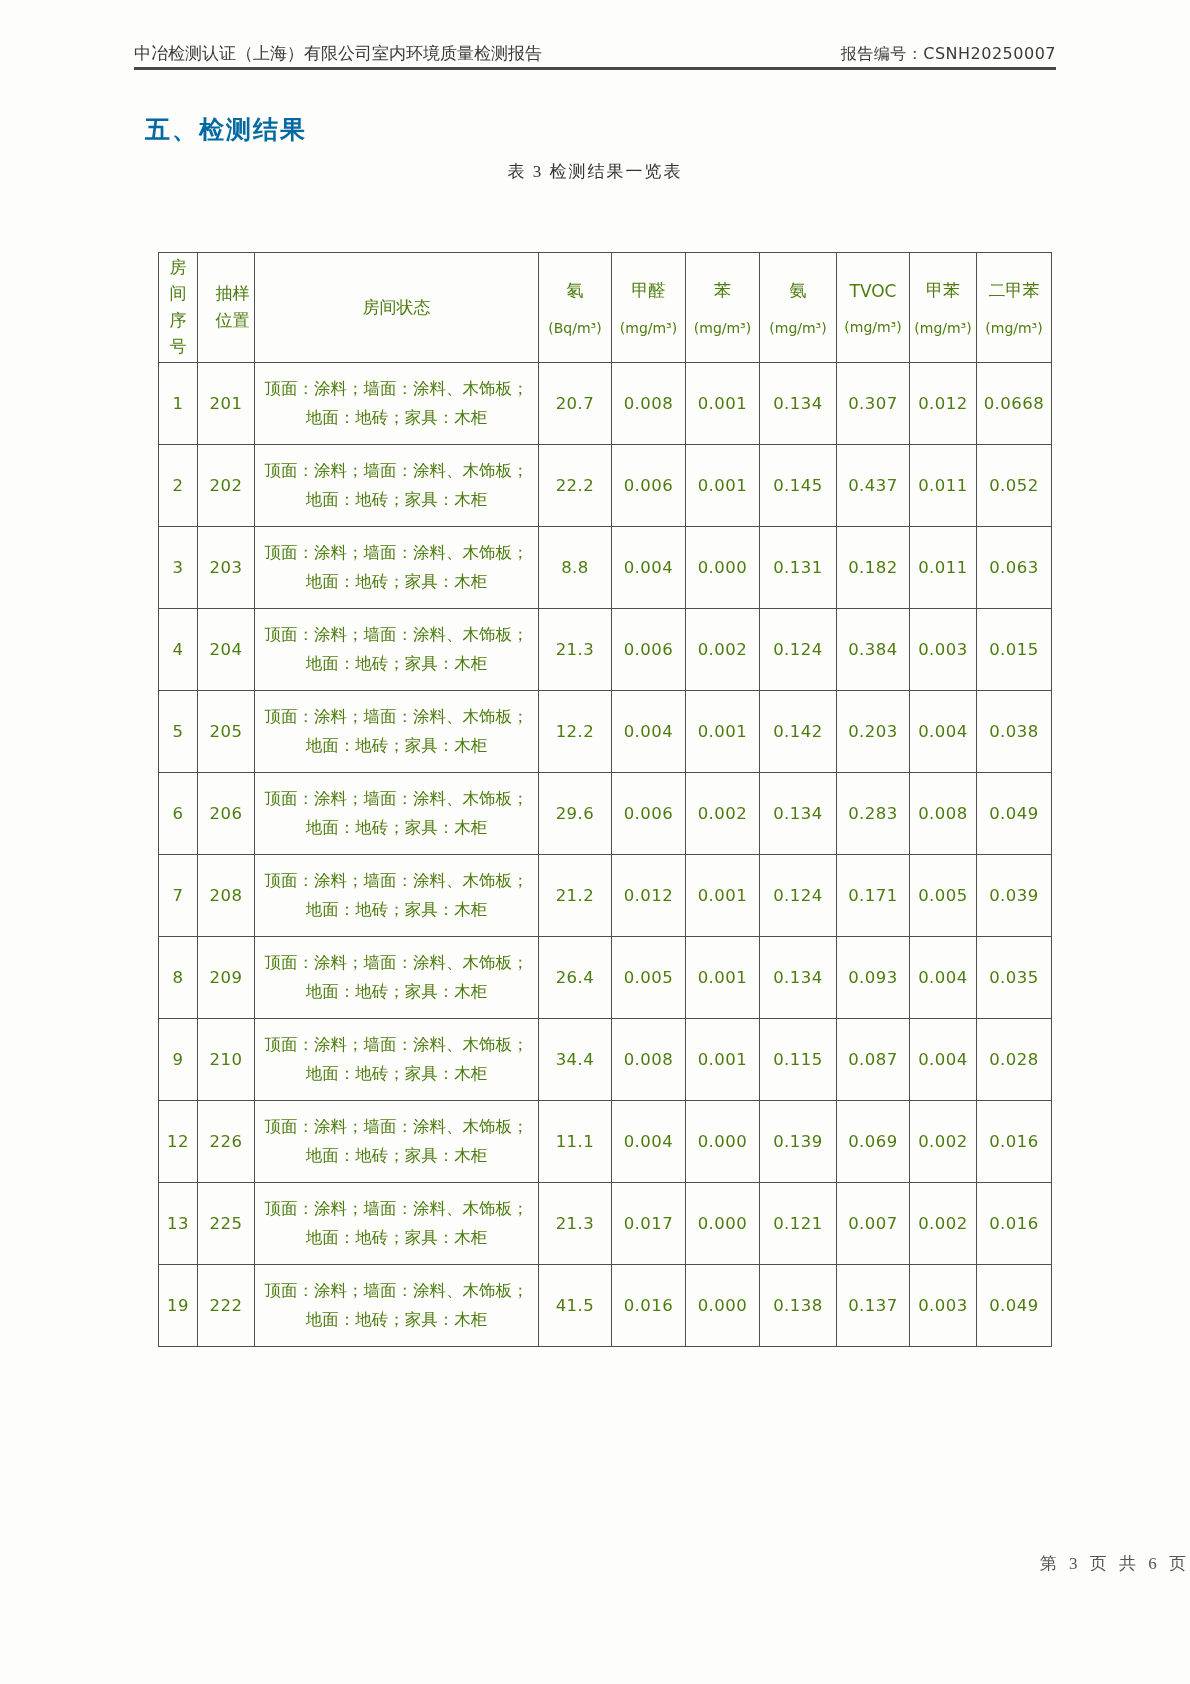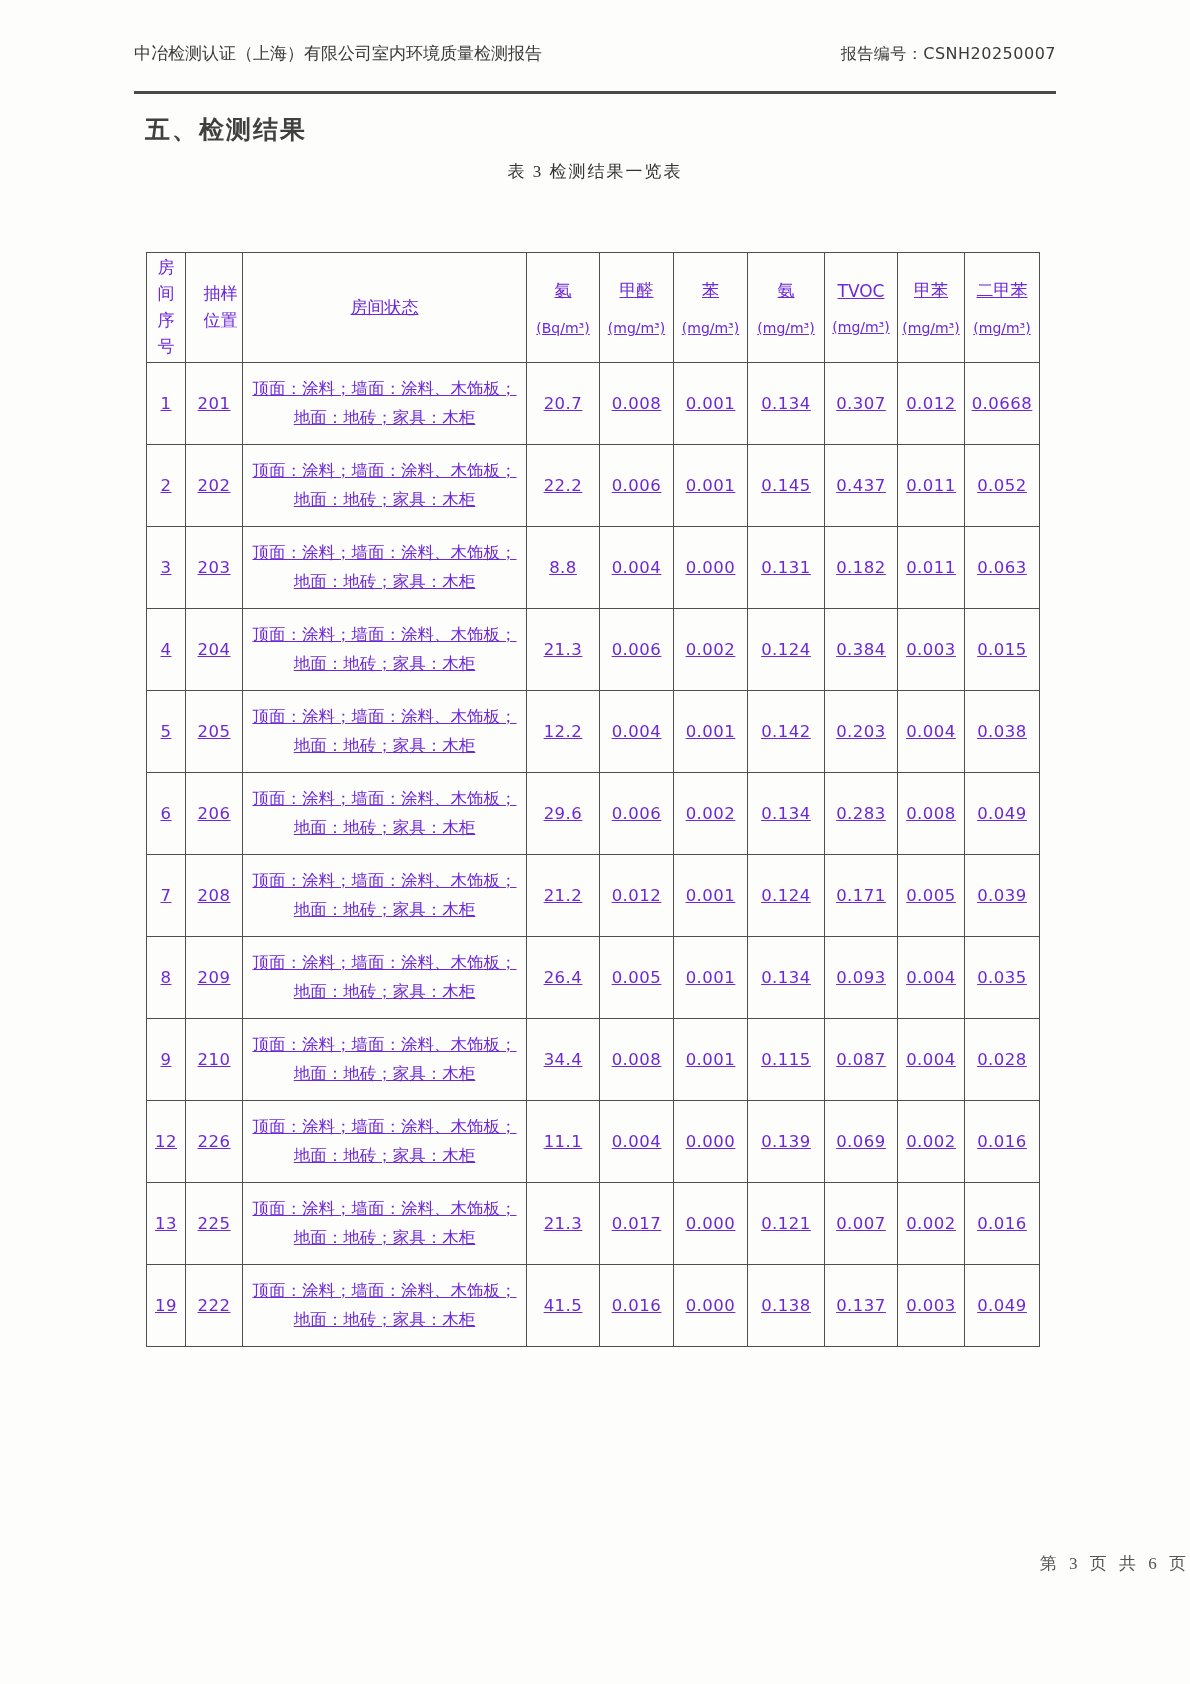--- a/index.html
+++ b/index.html
@@ -19,57 +19,56 @@
   .doc-header {
     position: absolute;
     left: 134px;
     right: 134px;
     top: 42px;
     display: flex;
     justify-content: space-between;
     align-items: flex-end;
     font-size: 17px;
     color: #3a3a3a;
-    padding-bottom: 26px;
+    padding-bottom: 2px;
     border-bottom: 3px solid #4a4a4a;
   }
   .doc-header .report-no { font-family: "DejaVu Sans", sans-serif; font-size: 16px; letter-spacing: .5px; }
 
   
   .section-title {
     position: absolute;
     left: 145px;
     top: 113px;
     font-size: 25px;
     font-weight: bold;
-    color: #404040;
+    color: #0369a1;
     letter-spacing: 2px;
   }
   .table-title {
     position: absolute;
     left: 0;
     width: 100%;
     top: 160px;
     text-align: center;
     font-size: 17px;
     color: #333;
     letter-spacing: 2px;
   }
 
   
   table.results {
     position: absolute;
-    left: 146px;
+    left: 158px;
     top: 252px;
     width: 893px;
     border-collapse: collapse;
     table-layout: fixed;
     font-size: 17px;
-    color: #6d28d9;
-    text-decoration: underline;
+    color: #4d7c0f;
   }
   table.results th, table.results td {
     border: 1px solid #4f4f4f;
     text-align: center;
     vertical-align: middle;
     padding: 2px 3px;
   }
   table.results thead tr { height: 108px; }
   table.results tbody tr { height: 82px; }
 

